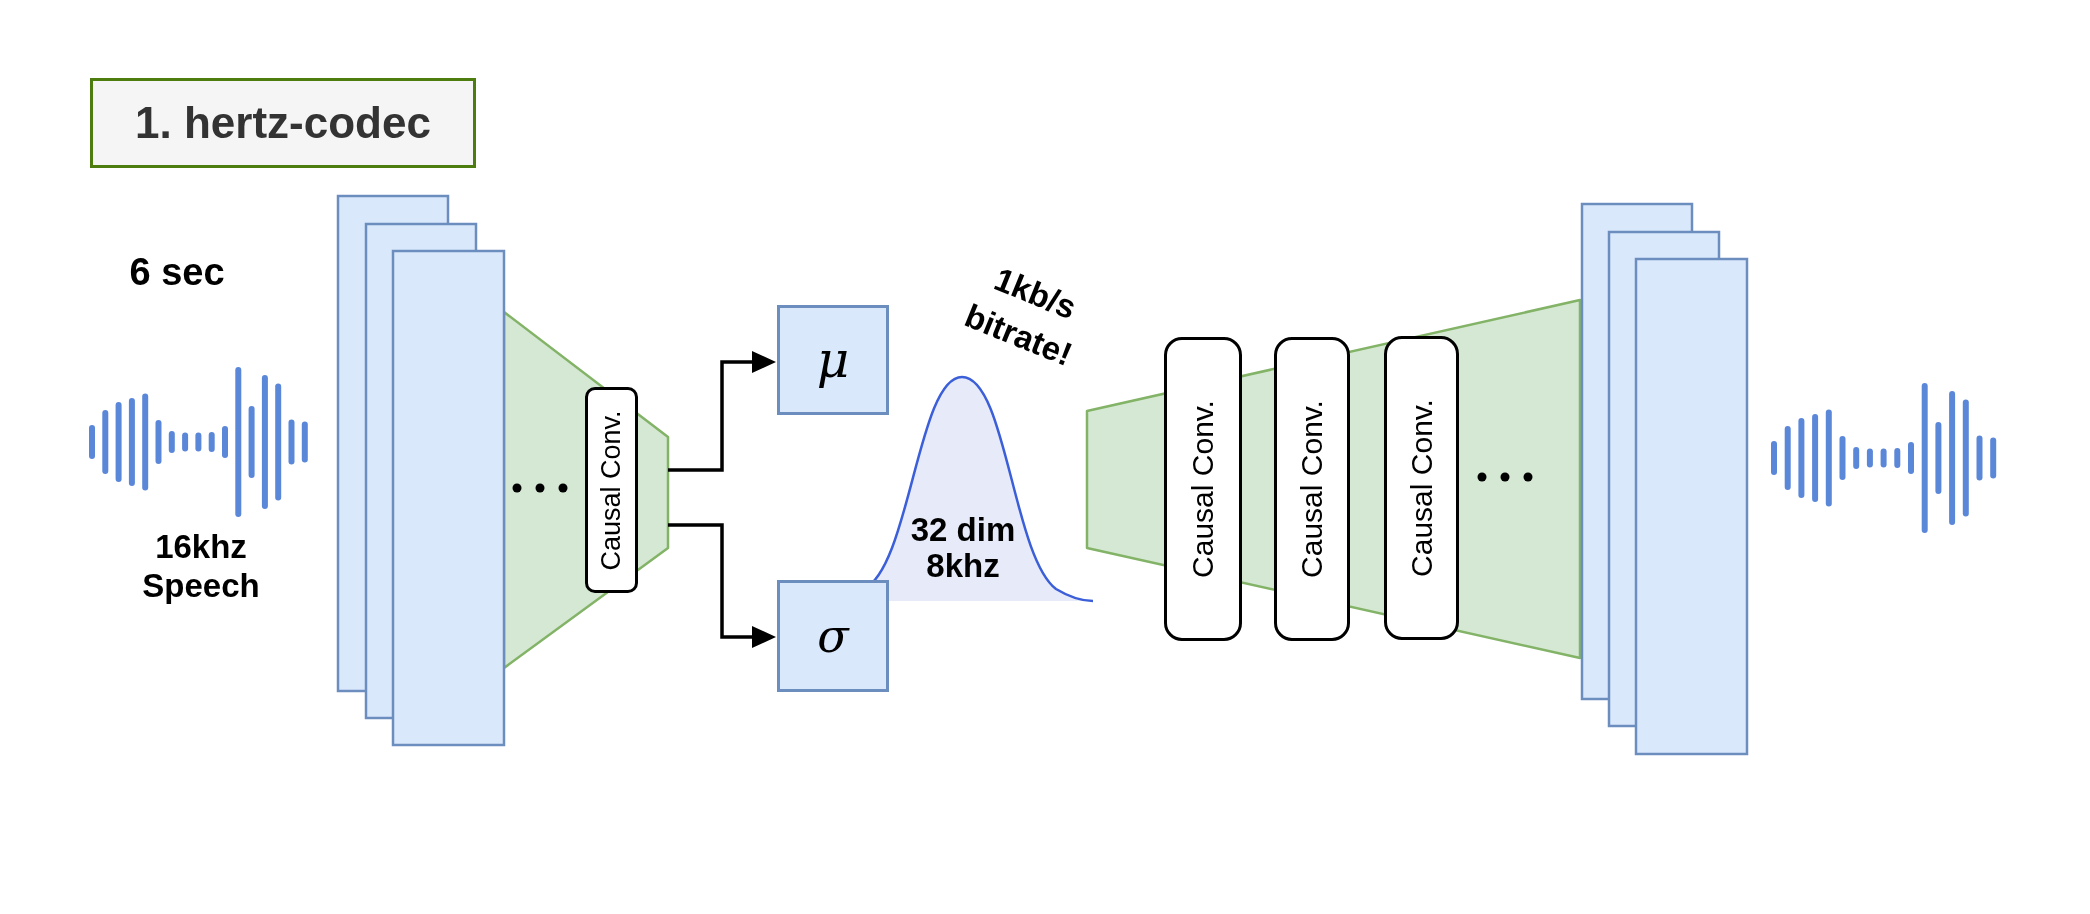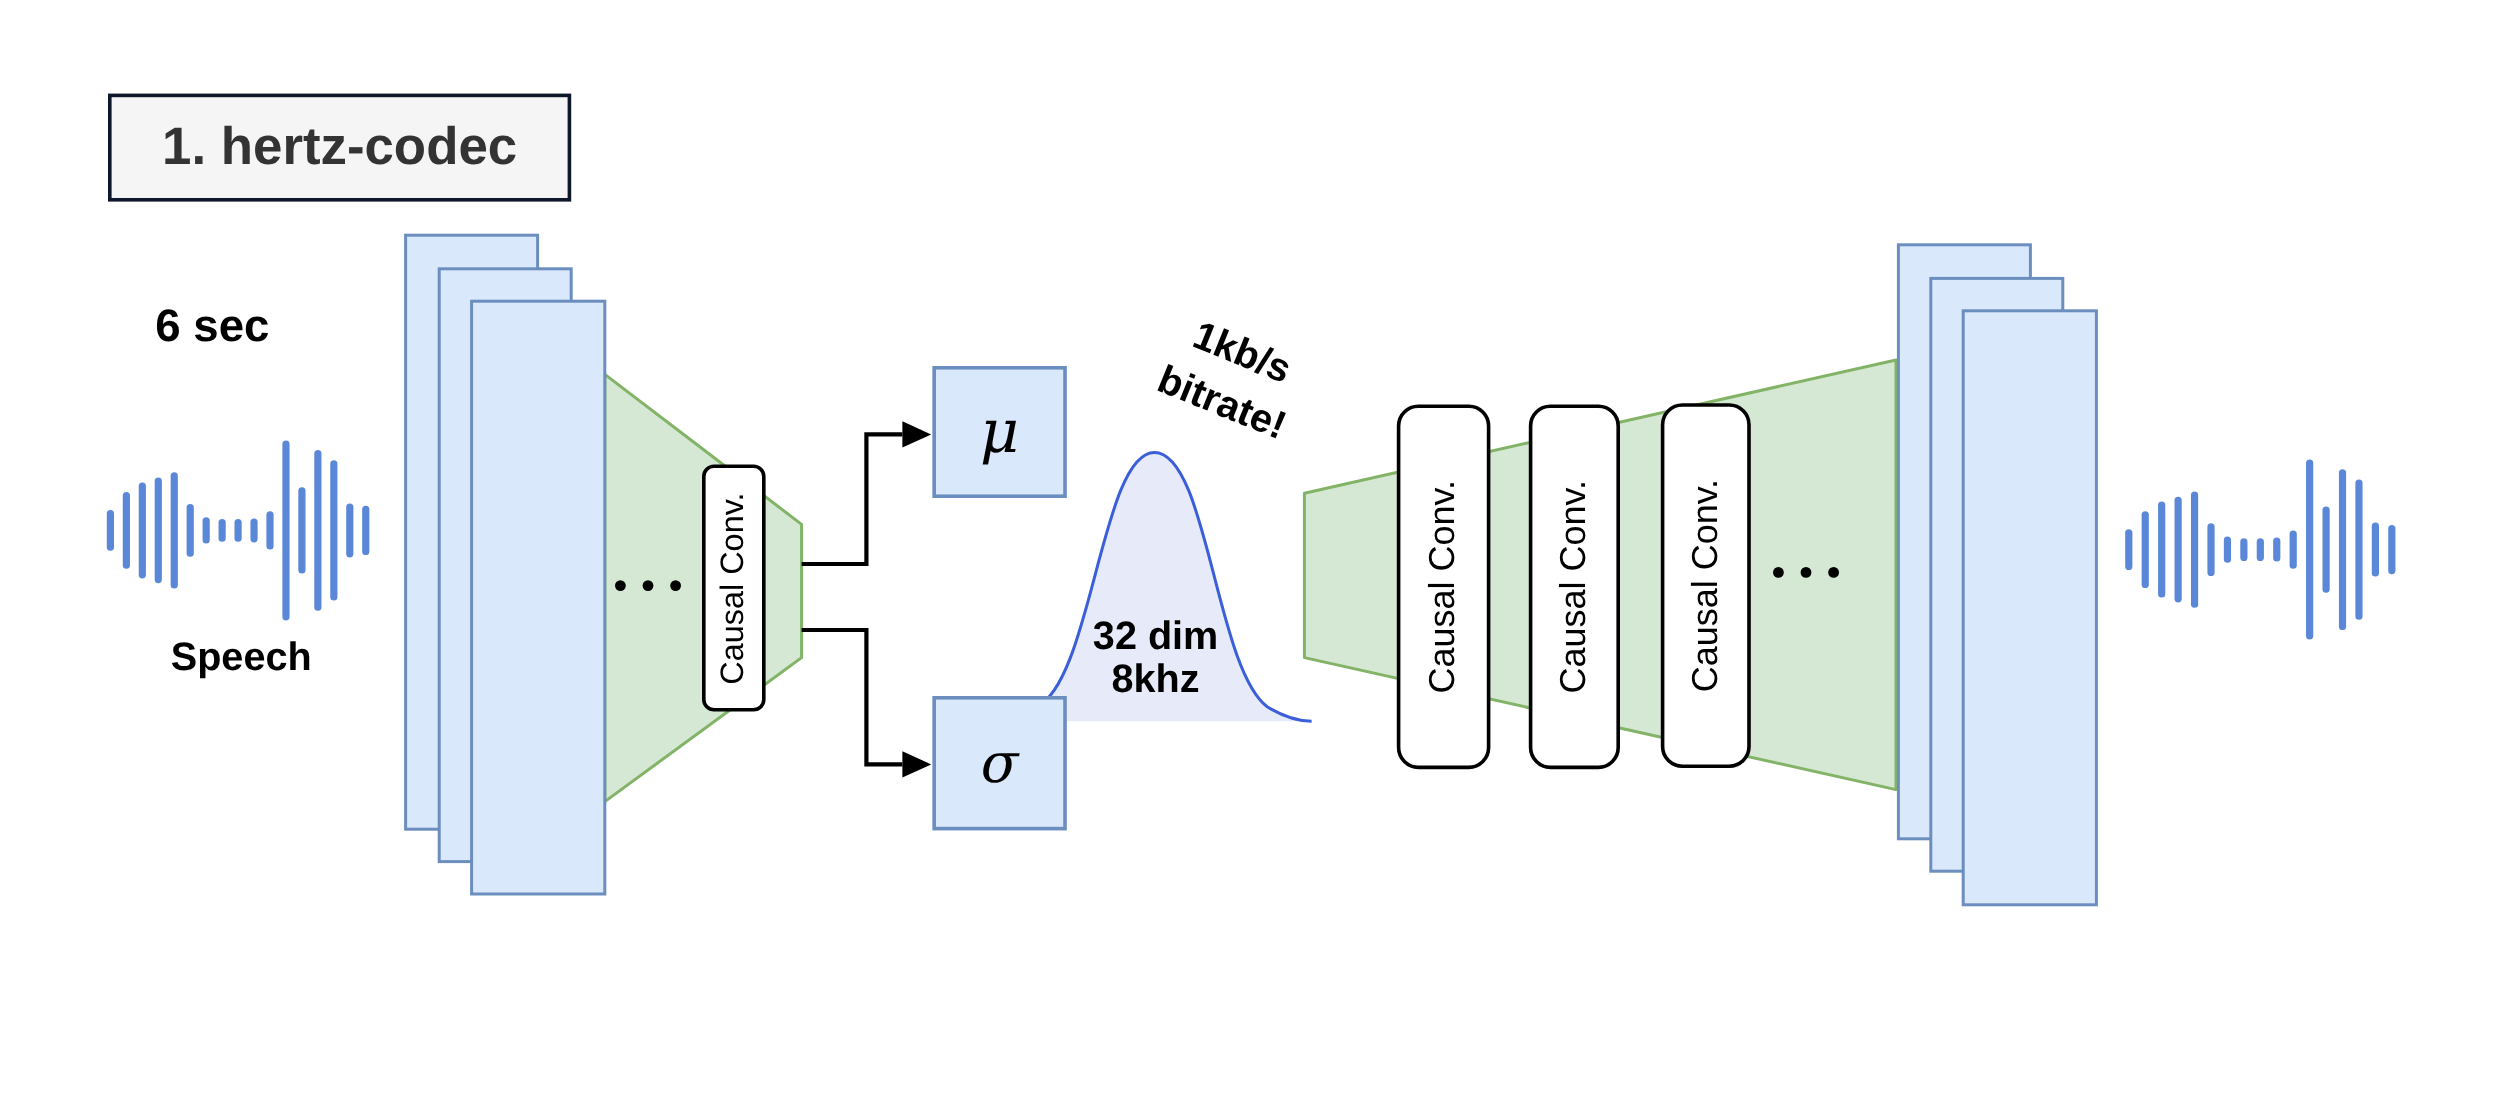--- a/index.html
+++ b/index.html
@@ -7,21 +7,21 @@
   #canvas {
     position: relative; width: 2090px; height: 914px;
     background: #ffffff; overflow: hidden;
   }
   #shape-layer { position: absolute; left: 0; top: 0; }
 
   .overlay { position: absolute; }
 
   .title-box {
     left: 90px; top: 78px; width: 386px; height: 90px;
-    background: #f5f5f5; border: 3px solid #0f172a;
+    background: #f5f5f5; border: 3px solid #4d7c0f;
     display: flex; align-items: center; justify-content: center;
   }
   .title-box span {
     font-size: 44px; font-weight: bold; color: #333333; white-space: nowrap;
   }
 
   .caption { text-align: center; color: #000000; font-weight: bold; }
   .caption div { white-space: nowrap; }
 
   .receptive-label { left: 47px;  top: 253px; width: 260px; font-size: 38px; line-height: 39px; }
@@ -141,20 +141,21 @@
   </svg>
 
   <div class="overlay title-box">
     <span>1. hertz-codec</span>
   </div>
 
   <div class="overlay caption receptive-label">
     <div>6 sec</div>
   </div>
   <div class="overlay caption speech-label">
+    <div>16khz</div>
     <div>Speech</div>
   </div>
 
   <div class="overlay conv-box conv-enc">
     <span class="vtext">Causal Conv.</span>
   </div>
 
   <div class="overlay param-box mu-box">
     <span>μ</span>
   </div>

